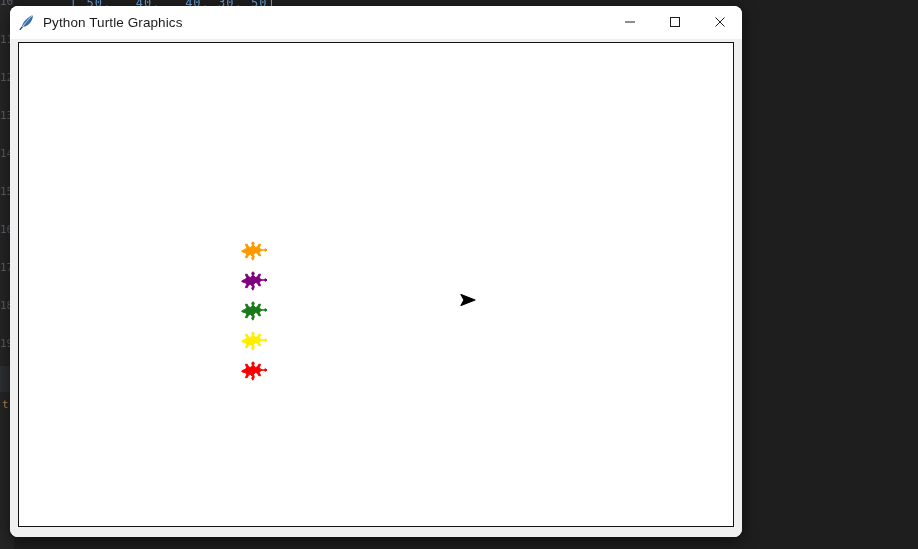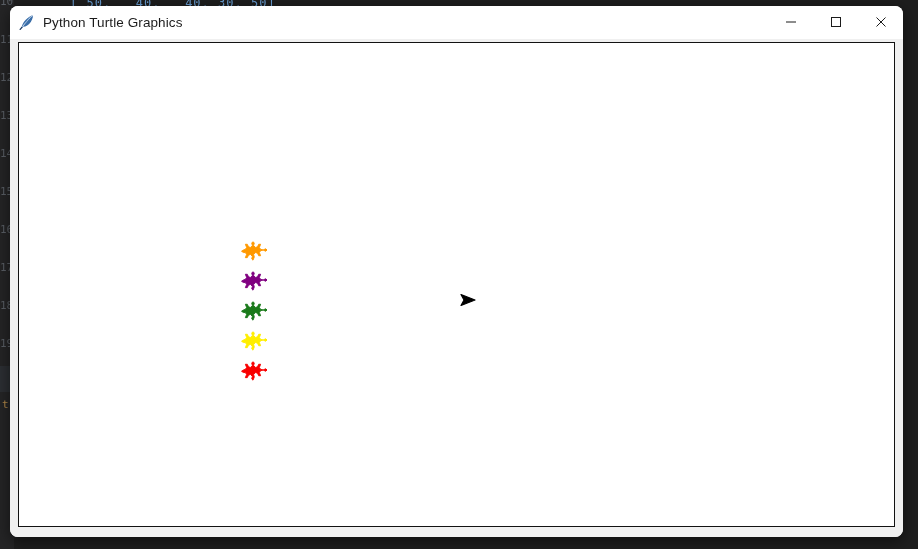--- a/index.html
+++ b/index.html
@@ -70,21 +70,21 @@
     width: 14px;
     height: 26px;
     background: #2c2f33;
   }
 
   
   #turtle-window {
     position: absolute;
     left: 10px;
     top: 6px;
-    width: 893px;
+    width: 732px;
     height: 531px;
     background: #ffffff;
     border-radius: 8px;
     box-shadow: 0 4px 16px rgba(0,0,0,0.55);
     overflow: hidden;
     display: flex;
     flex-direction: column;
   }
 
   #title-bar {

